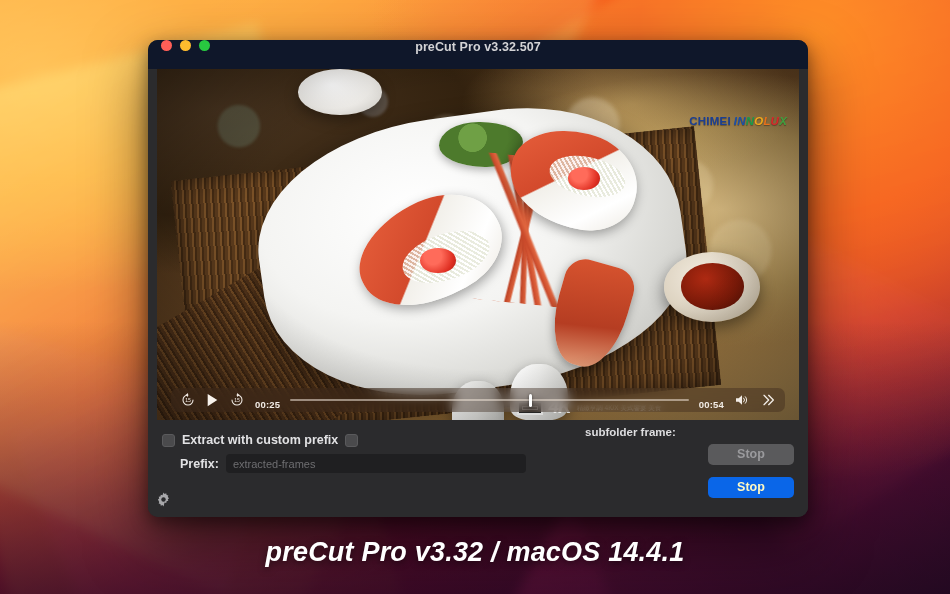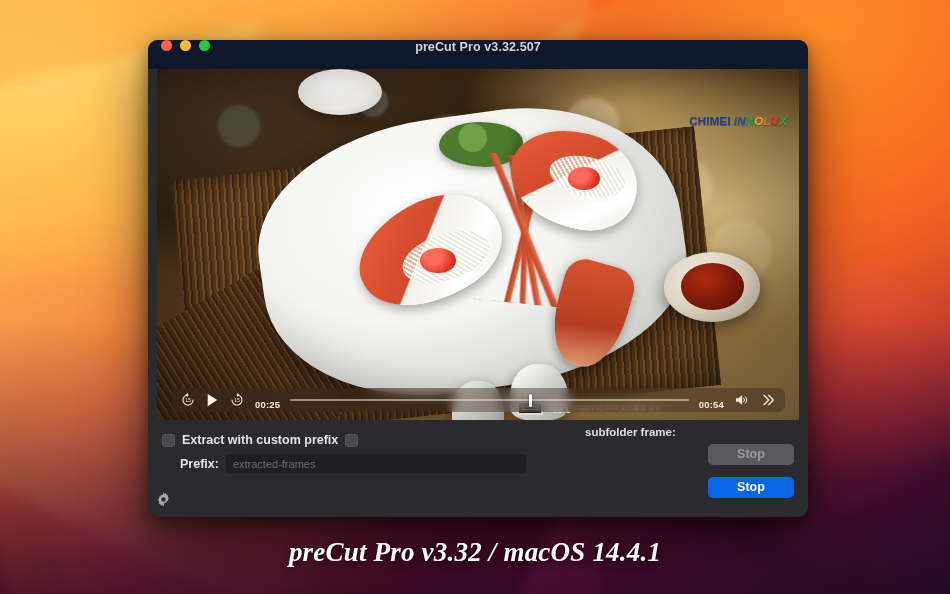--- a/index.html
+++ b/index.html
@@ -303,21 +303,20 @@
   }
   .btn.start { top:20px; background:#5a5a5c; color:#9a9a9d; }
   .btn.stop  { top:53px; background:#0a66e8; color:#fef9c3;text-align:center; }
 
   
   .caption {
     position:absolute; left:0; right:0; bottom:26px; text-align:center;
     font-size:27px; font-weight:bold; font-style:italic; color:#ffffff;
     letter-spacing:0.2px;
     text-shadow:0 2px 7px rgba(0,0,0,0.5);
-    font-family:Liberation Serif, serif;
   }
 </style>
 </head>
 <body>
 
 <div class="wallpaper">
   <div class="wp-base"></div>
   <div class="wp-sheet wp-s1"></div>
   <div class="wp-sheet wp-s2"></div>
   <div class="wp-sheet wp-s3"></div>

